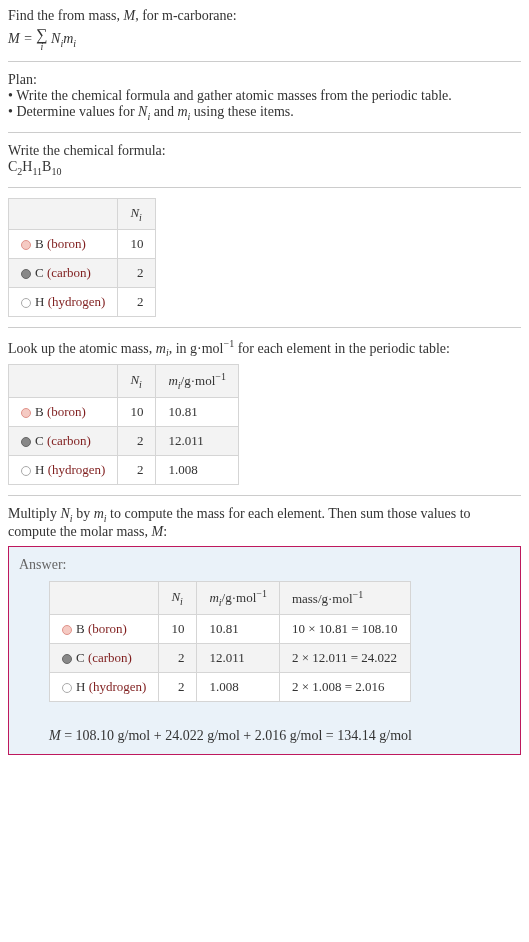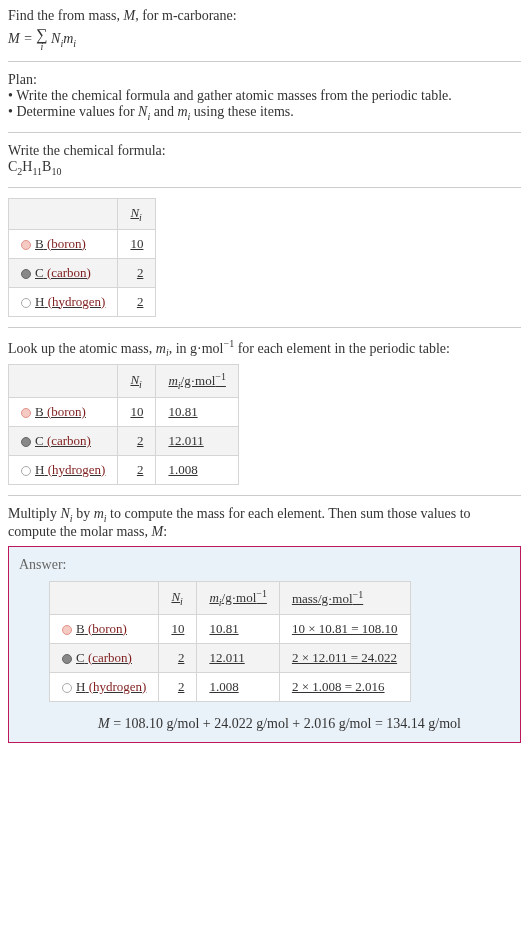--- a/index.html
+++ b/index.html
@@ -56,21 +56,20 @@
     }
     table {
       border-collapse: collapse;
       margin: 6px 0;
       font-size: 13px;
     }
     th, td {
       border: 1px solid #d5d5d5;
       padding: 6px 12px;
       text-align: left;
-      text-decoration: underline;
     }
     tr.gray td {
       background: #f3f3f3;
     }
     .dot {
       display: inline-block;
       width: 10px;
       height: 10px;
       border-radius: 50%;
       margin-right: 4px;
@@ -110,23 +109,22 @@
       background: #fff;
     }
     .answer-box table td, .answer-box table th {
       background: #fff;
     }
     .answer-box table tr.gray td {
       background: #f3f3f3;
     }
     .answer-result {
       margin-left: 30px;
-      margin-top: 14px;
-      font-style: italic;
-      text-align: center;
+      margin-top: 26px;
+      font-style: italic;
     }
     .num-right {
       text-align: right;
     }
     .chem-formula {
       font-family: Georgia, serif;
     }
   </style>
 </head>
 <body>

